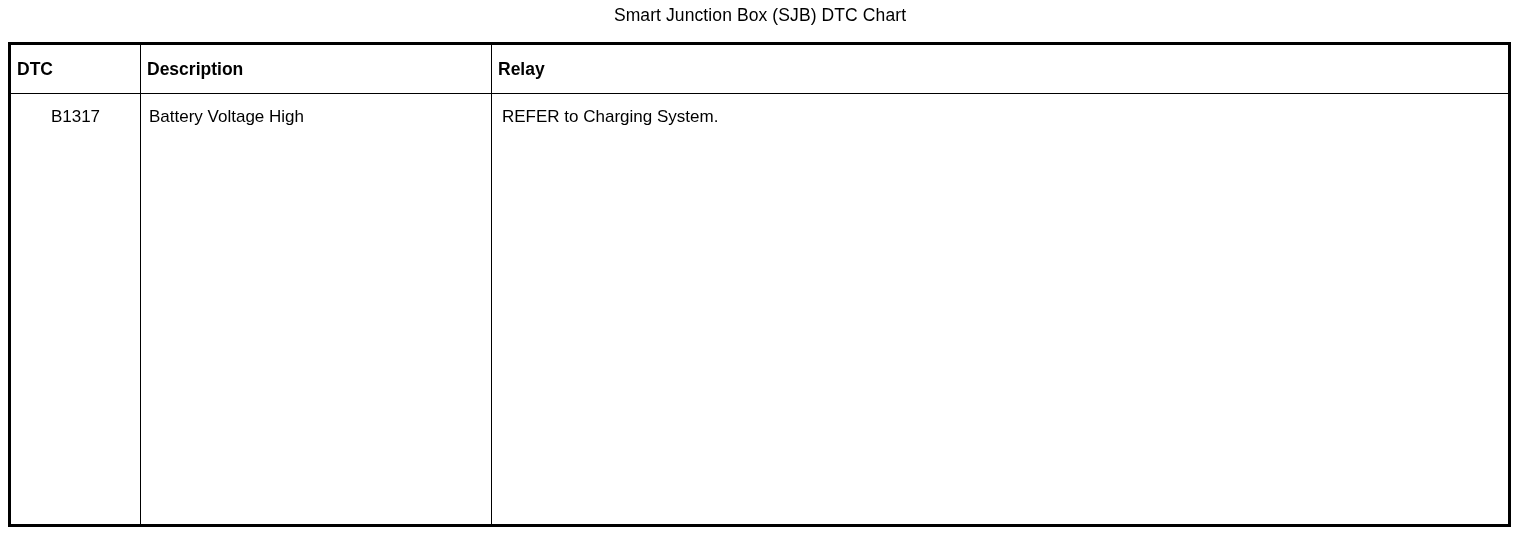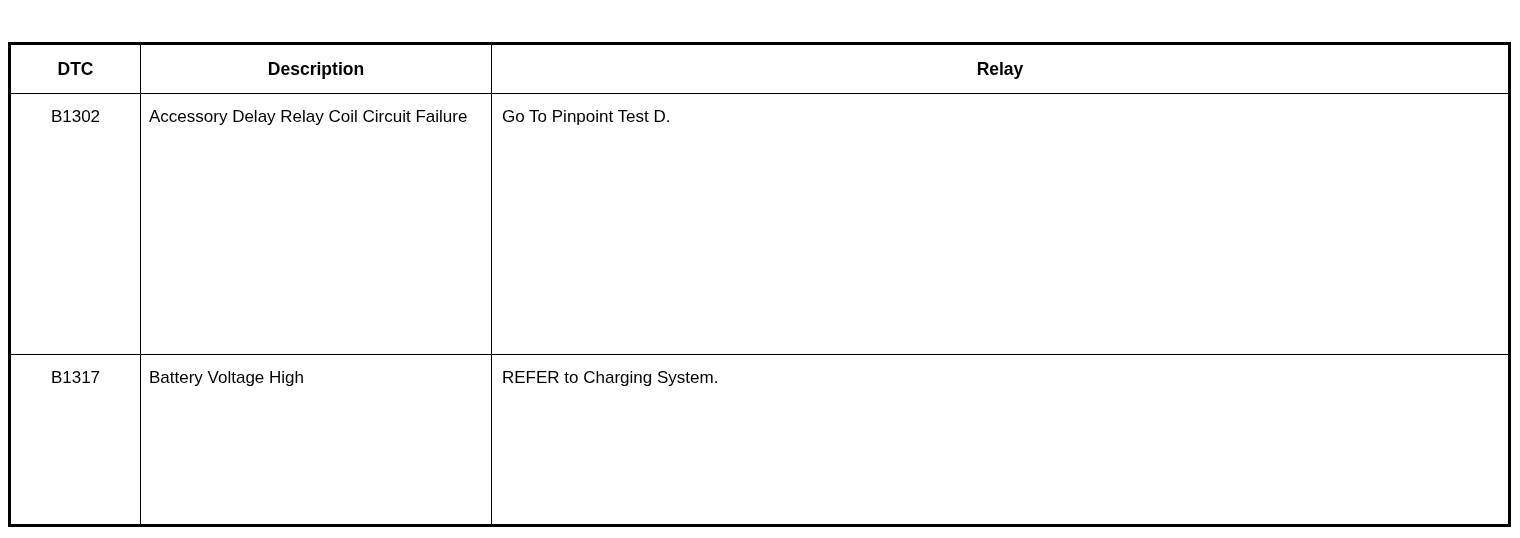--- a/index.html
+++ b/index.html
@@ -55,21 +55,21 @@
     vertical-align: top;
     font-size: 17px;
     line-height: 25px;
     font-weight: 400;
     box-sizing: border-box;
   }
 
   
   .dtc-table thead th {
     height: 50px;
-    text-align: center;
+    text-align: left;
     vertical-align: middle;
     font-weight: bold;
     font-size: 17.5px;
     padding: 0 6px;
   }
 
   
   td.cell-dtc {
     text-align: center;
     padding: 10px 6px 6px 6px;
@@ -89,41 +89,37 @@
   tr.r2 > td { height: 52px; }
   tr.r3 > td { height: 48px; }
   tr.r4 > td { height: 105px; }
   tr.r5 > td { height: 77px; }
 </style>
 </head>
 <body>
 
 <div class="page">
 
+  <div class="chart-title">Smart Junction Box (SJB) DTC Chart</div>
 
   <table class="dtc-table">
     <colgroup>
       <col class="c-dtc">
       <col class="c-desc">
       <col class="c-action">
     </colgroup>
     <thead>
       <tr>
         <th>DTC</th>
         <th>Description</th>
         <th>Relay</th>
       </tr>
     </thead>
     <tbody>
 
-      <tr class="r0">
-        <td class="cell-dtc">B1302</td>
-        <td class="cell-desc">Accessory Delay Relay Coil Circuit Failure</td>
-        <td class="cell-action">Go To Pinpoint Test D.</td>
-      </tr>
 
 
       <tr class="r2">
         <td class="cell-dtc">B1317</td>
         <td class="cell-desc">Battery Voltage High</td>
         <td class="cell-action">REFER to Charging System.</td>
       </tr>
 
 
 

